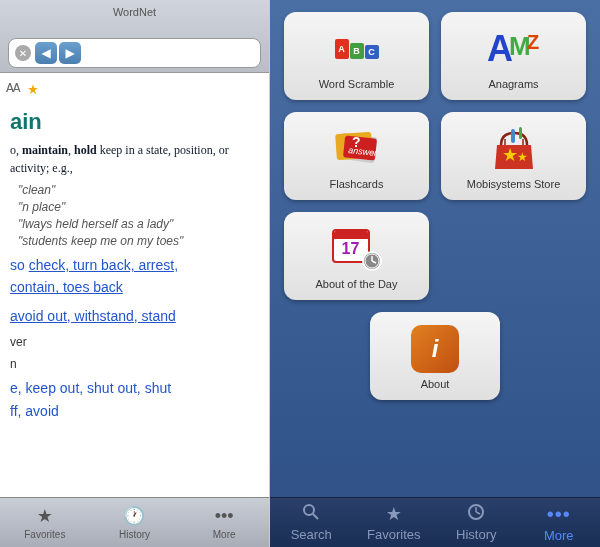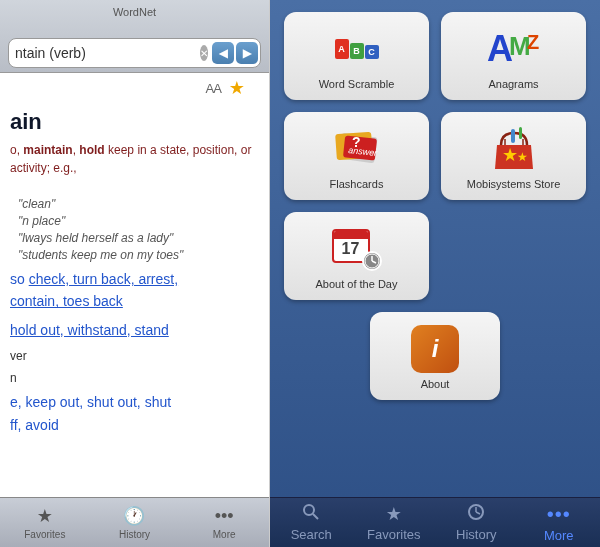--- a/index.html
+++ b/index.html
@@ -79,24 +79,25 @@
       display: flex;
       align-items: center;
       justify-content: center;
       color: #fff;
       font-size: 12px;
       cursor: pointer;
     }
 
     .font-controls {
       display: flex;
-      justify-content: flex-end;
-      align-items: center;
-      padding: 4px 24px;
+      justify-content: flex-start;
+      align-items: center;
+      padding: 4px 6px;
       gap: 8px;
+      font-family: Liberation Mono, monospace;
     }
 
     .font-aa {
       font-size: 13px;
       color: #666;
       letter-spacing: -1px;
     }
 
     .star-icon {
       color: #f0a800;
@@ -105,29 +106,30 @@
 
     .left-content {
       flex: 1;
       overflow-y: auto;
       padding: 6px 10px;
     }
 
     .word-title {
       font-size: 22px;
       font-weight: bold;
-      color: #0f172a;
+      color: #0f766e;
       margin-bottom: 6px;
     }
 
     .word-definition {
       font-size: 12px;
-      color: #7f1d1d;
+      color: #0f172a;
       line-height: 1.5;
-      margin-bottom: 20px;
+      margin-bottom: 6px;
+      font-family: Liberation Serif, serif;
     }
 
     .word-definition strong {
       font-weight: bold;
     }
 
     .word-example {
       font-size: 12px;
       color: #555;
       font-style: italic;
@@ -320,21 +322,21 @@
     }
     .wod-calendar-top {
       background: #cc2222;
       width: 100%;
       height: 8px;
       border-radius: 2px 2px 0 0;
     }
     .wod-calendar-num {
       font-size: 16px;
       font-weight: bold;
-      color: #404040;
+      color: #a21caf;
       line-height: 1.3;
     }
     .wod-clock {
       position: absolute;
       right: 0;
       bottom: 0;
       width: 20px;
       height: 20px;
       background: #888;
       border-radius: 50%;
@@ -365,21 +367,20 @@
       font-size: 24px;
     }
   </style>
 </head>
 <body>
 
 <div class="left-panel">
   <div class="left-header">
     <div class="left-header-title">WordNet</div>
     <div class="search-bar">
-      <input class="search-input" value="ntain (verb)" readonly="" style="">
       <div class="clear-btn">✕</div>
       <div class="nav-arrows">
         <div class="arrow-btn">◀</div>
         <div class="arrow-btn">▶</div>
       </div>
     </div>
   </div>
 
   <div class="font-controls">
     <span class="font-aa">AA</span>
@@ -397,21 +398,21 @@
     <div class="word-example">"n place"</div>
     <div class="word-example">"lways held herself as a lady"</div>
     <div class="word-example">"students keep me on my toes"</div>
 
     <div class="synonym-links">
       so <a>check, turn back, arrest,</a><br>
       <a>contain, toes back</a>
     </div>
 
     <div class="synonym-links">
-      <a>hold out, withstand, stand</a>
+      <a>avoid out, withstand, stand</a>
     </div>
 
     <div class="pos-label">ver</div>
 
     <div class="pos-label">n</div>
     <div class="synonym-links">
       e, keep out, shut out, shut<br>ff, avoid
     </div>
   </div>
 

